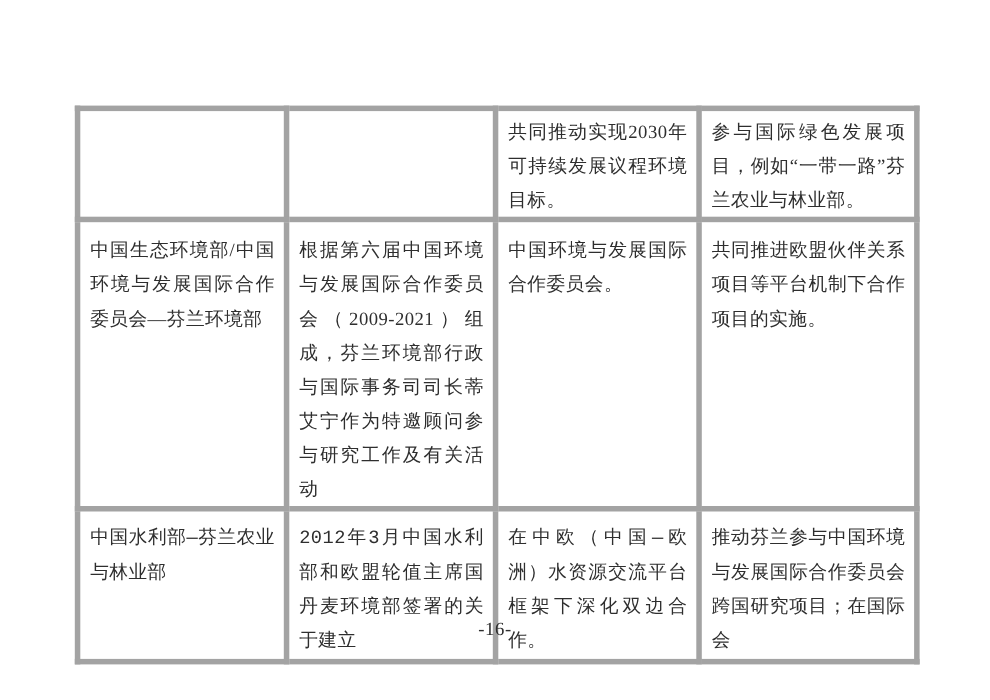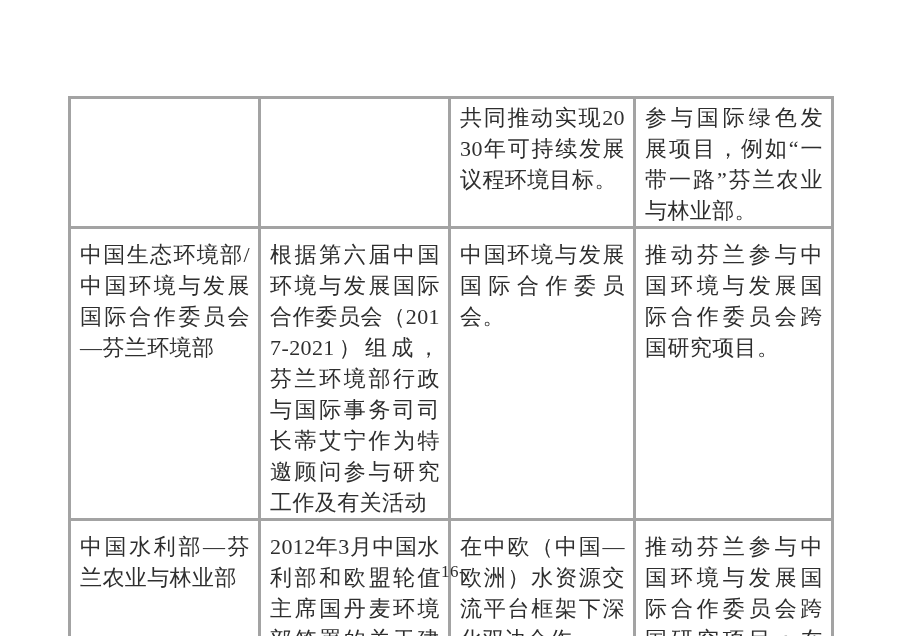--- a/index.html
+++ b/index.html
@@ -18,34 +18,34 @@
   }
   table.coop-table {
     position: absolute;
     left: 68px;
     top: 96px;
     width: 763px;
     border-collapse: collapse;
     table-layout: fixed;
   }
   table.coop-table td {
-    border: 3px solid #a3a3a3;
+    border: 5px solid #a3a3a3;
     vertical-align: top;
-    font-size: 22px;
+    font-size: 17px;
     line-height: 31px;
     padding: 10px 8px 0 9px;
     text-align: justify;
     text-justify: inter-character;
     letter-spacing: 0.4px;
     word-break: break-all;
     overflow: hidden;
   }
   table.coop-table tr.row-1 { height: 93px; }
   table.coop-table tr.row-2 { height: 226px; }
-  table.coop-table tr.row-3 { height: 97px; }
+  table.coop-table tr.row-3 { height: 97px; font-family: Liberation Mono, monospace; }
   table.coop-table tr.row-1 td { padding-top: 3px; }
   .page-footer {
     position: absolute;
     left: 0;
     top: 562px;
     width: 900px;
     text-align: center;
     font-size: 17px;
     letter-spacing: 0.5px;
     color: #2e2e2e;
@@ -65,23 +65,23 @@
     </colgroup>
     <tbody>
       <tr class="row-1">
         <td></td>
         <td></td>
         <td>共同推动实现2030年可持续发展议程环境目标。</td>
         <td>参与国际绿色发展项目，例如“一带一路”芬兰农业与林业部。</td>
       </tr>
       <tr class="row-2">
         <td>中国生态环境部/中国环境与发展国际合作委员会—芬兰环境部</td>
-        <td>根据第六届中国环境与发展国际合作委员会（2017-2021）组成，芬兰环境部行政与国际事务司司长蒂艾宁作为特邀顾问参与研究工作及有关活动</td>
+        <td>根据第六届中国环境与发展国际合作委员会（2009-2021）组成，芬兰环境部行政与国际事务司司长蒂艾宁作为特邀顾问参与研究工作及有关活动</td>
         <td>中国环境与发展国际合作委员会。</td>
-        <td>推动芬兰参与中国环境与发展国际合作委员会跨国研究项目。</td>
+        <td>共同推进欧盟伙伴关系项目等平台机制下合作项目的实施。</td>
       </tr>
       <tr class="row-3">
         <td>中国水利部—芬兰农业与林业部</td>
         <td>2012年3月中国水利部和欧盟轮值主席国丹麦环境部签署的关于建立</td>
         <td>在中欧（中国—欧洲）水资源交流平台框架下深化双边合作。</td>
         <td>推动芬兰参与中国环境与发展国际合作委员会跨国研究项目；在国际会</td>
       </tr>
     </tbody>
   </table>
 

